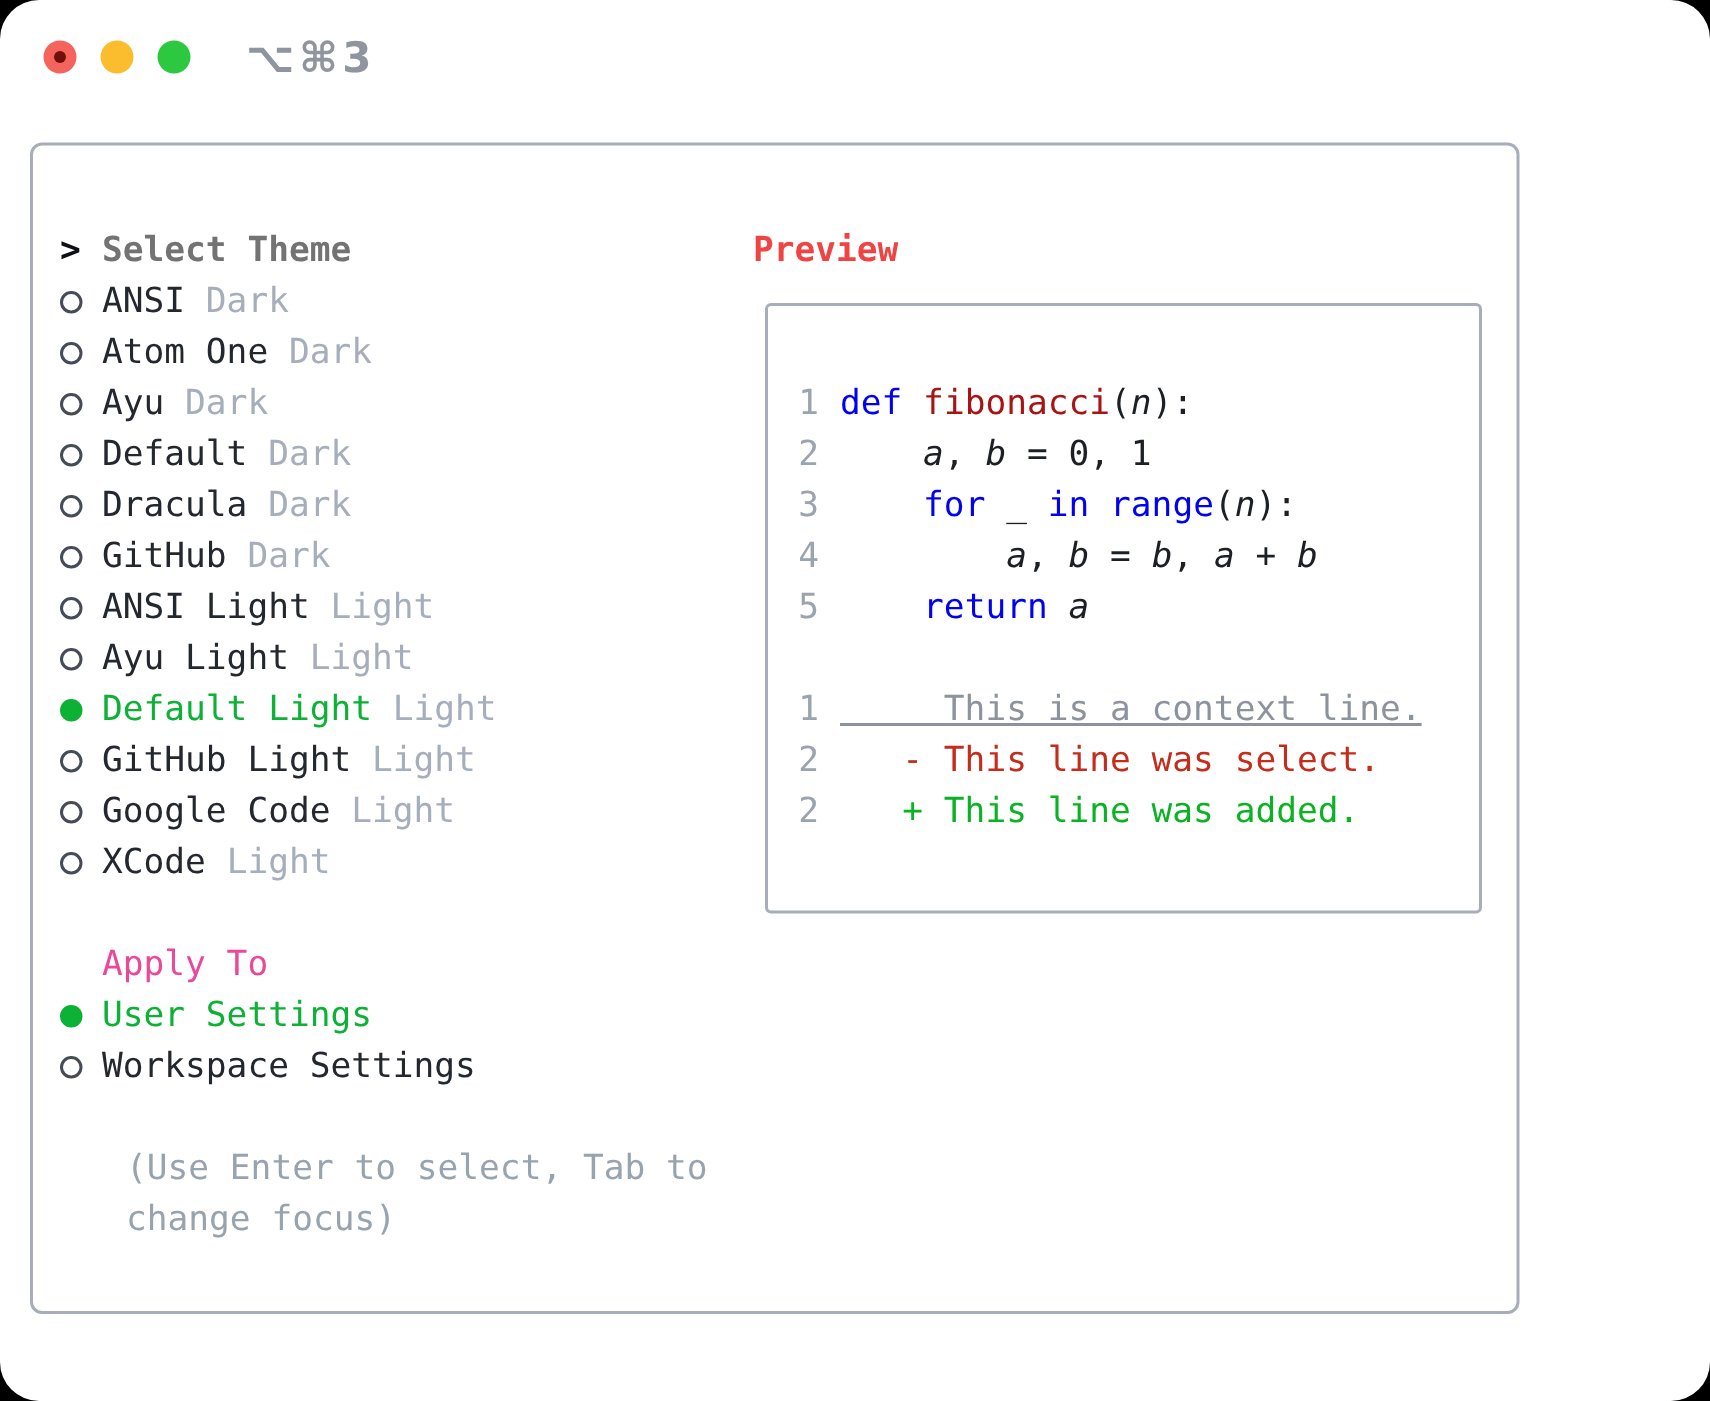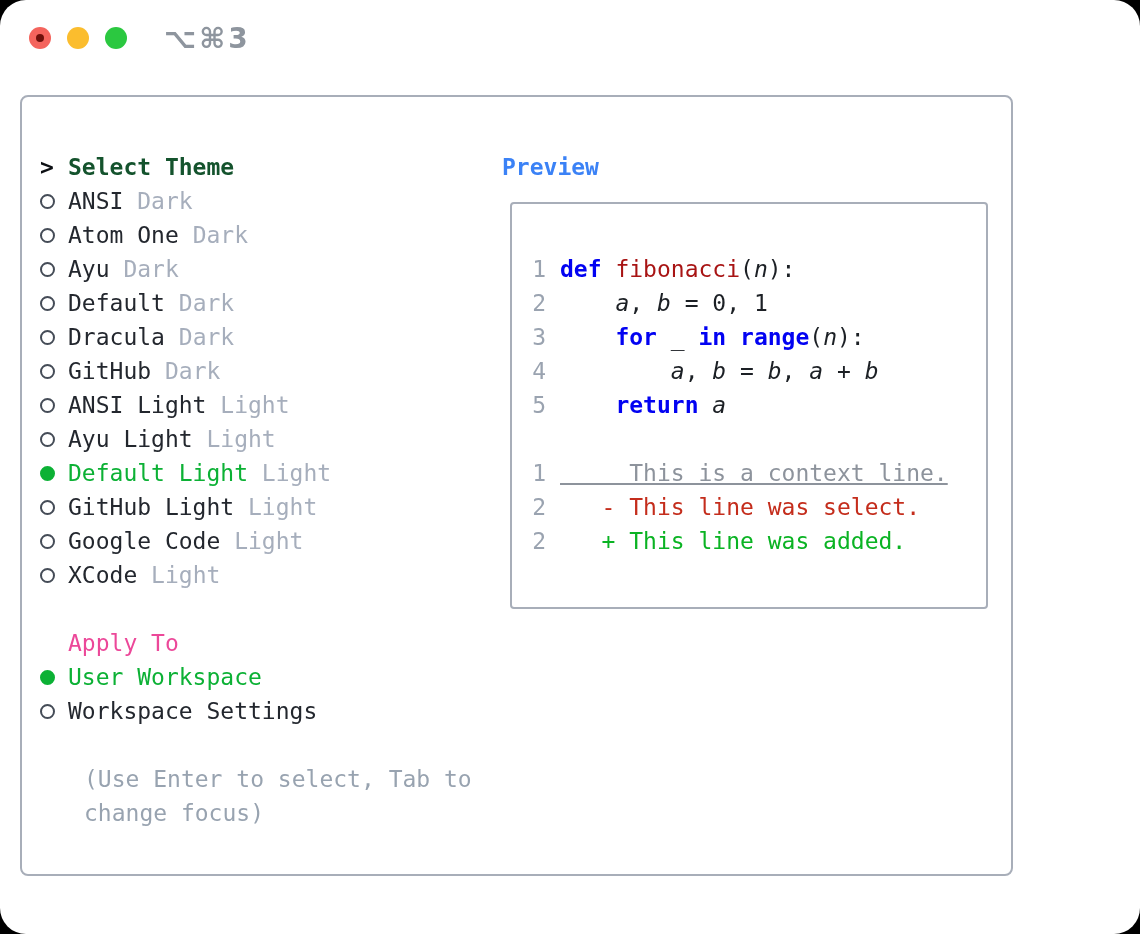--- a/index.html
+++ b/index.html
@@ -27,41 +27,41 @@
             font:600 28px "DejaVu Sans", sans-serif;
             color:var(--title_gray); letter-spacing:3px; }
   
   .panel { position:absolute; left:20px; top:95px; width:993px; height:781px;
            border:2px solid var(--border_gray); border-radius:8px; background:#fff; }
   .row { height:34px; display:flex; align-items:center;
          font:23px/34px "DejaVu Sans Mono", monospace; color:var(--text_dark);
          white-space:pre; }
   .marker { flex:0 0 28px; width:28px; display:flex; align-items:center; }
   .prompt { font-weight:700; color:#0c0f13; }
-  .hdr { font-weight:700; color:#14532d; }
+  .hdr { font-weight:700; color:#737373; }
   .subhdr { color:#ec4899; }
   .radio { width:15px; height:15px; border:2px solid #454c57; border-radius:50%; }
   .selected .radio { background:var(--accent_green); border-color:var(--accent_green); }
   .selected .tname, .selected .olabel { color:var(--accent_green); }
   .ttag { color:var(--tag_gray); margin-left:1ch; }
   .theme-section { position:absolute; left:18px; top:53px; }
   .apply-section { position:absolute; left:18px; top:529px; }
   .hint { position:absolute; left:18px; top:665px; width:452px;
           font:23px/34px "DejaVu Sans Mono", monospace; color:var(--hint_gray);margin-left:44px; }
   
   .preview-header { position:absolute; left:480px; top:53px; height:34px;
-                    font:700 23px/34px "DejaVu Sans Mono", monospace; color:#3b82f6; }
+                    font:700 23px/34px "DejaVu Sans Mono", monospace; color:#ef4444; }
   .pbox { position:absolute; left:488px; top:105px; width:478px; height:407px;
           border:2px solid var(--border_gray); border-radius:4px; background:#fff; }
   .code-lines { position:absolute; left:20px; top:48px; right:2px; }
   .crow { height:34px; display:flex; font:23px/34px "DejaVu Sans Mono", monospace;
           color:var(--text_dark); white-space:pre; }
   .lnum { display:inline-block; min-width:14px; margin-right:14px;
           text-align:right; color:var(--num_gray); }
-  .tk-kw  { color:var(--kw_blue);font-weight:bold; }
+  .tk-kw  { color:var(--kw_blue); }
   .tk-fn  { color:var(--fn_red); }
   .tk-va  { font-style:italic; color:#1c2025; }
   .tk-pl  { color:#1c2025; }
   .tk-ctx { color:var(--ctx_gray);text-decoration:underline; }
   .tk-del { color:var(--del_red); }
   .tk-add { color:var(--add_green); }
 </style>
 </head>
 <body>
 
@@ -159,21 +159,21 @@
     </div>
 
     <div class="apply-section">
       <div class="row">
         <span class="marker"></span>
         <span class="subhdr">Apply To</span>
       </div>
       <div id="apply-list">
   <div class="row selected">
     <span class="marker"><span class="radio"></span></span>
-    <span class="olabel">User Workspace</span>
+    <span class="olabel">User Settings</span>
   </div>
 
   <div class="row">
     <span class="marker"><span class="radio"></span></span>
     <span class="olabel">Workspace Settings</span>
   </div>
 </div>
     </div>
 
     <div class="hint">(Use Enter to select, Tab to change focus)</div>

